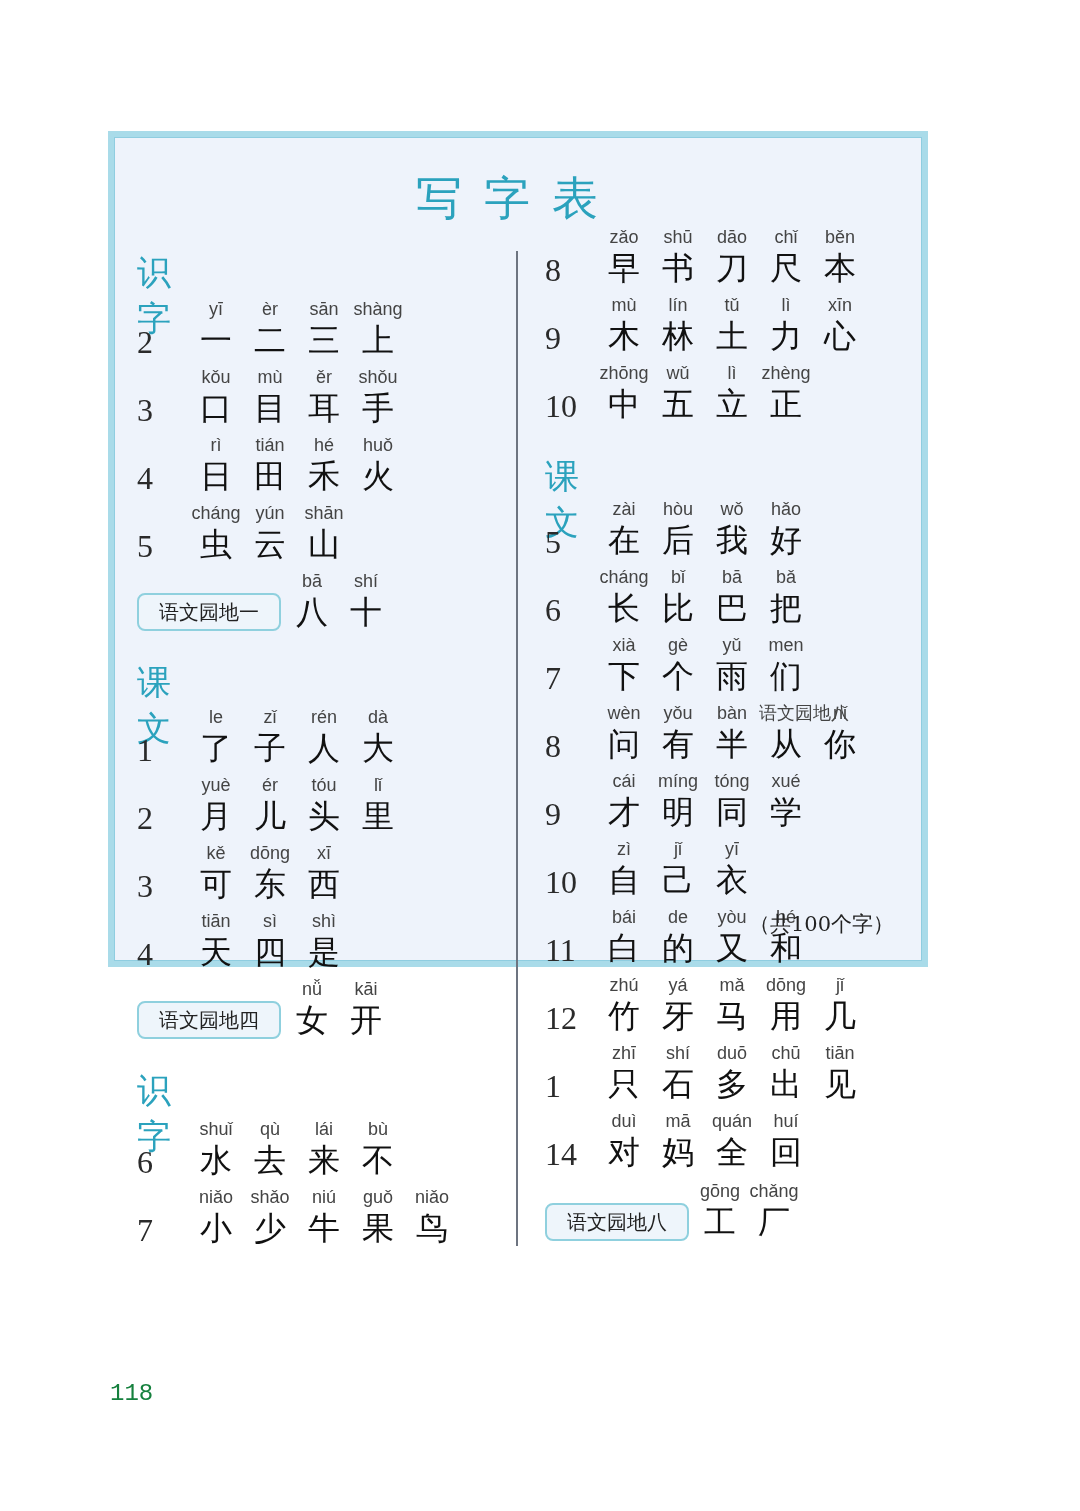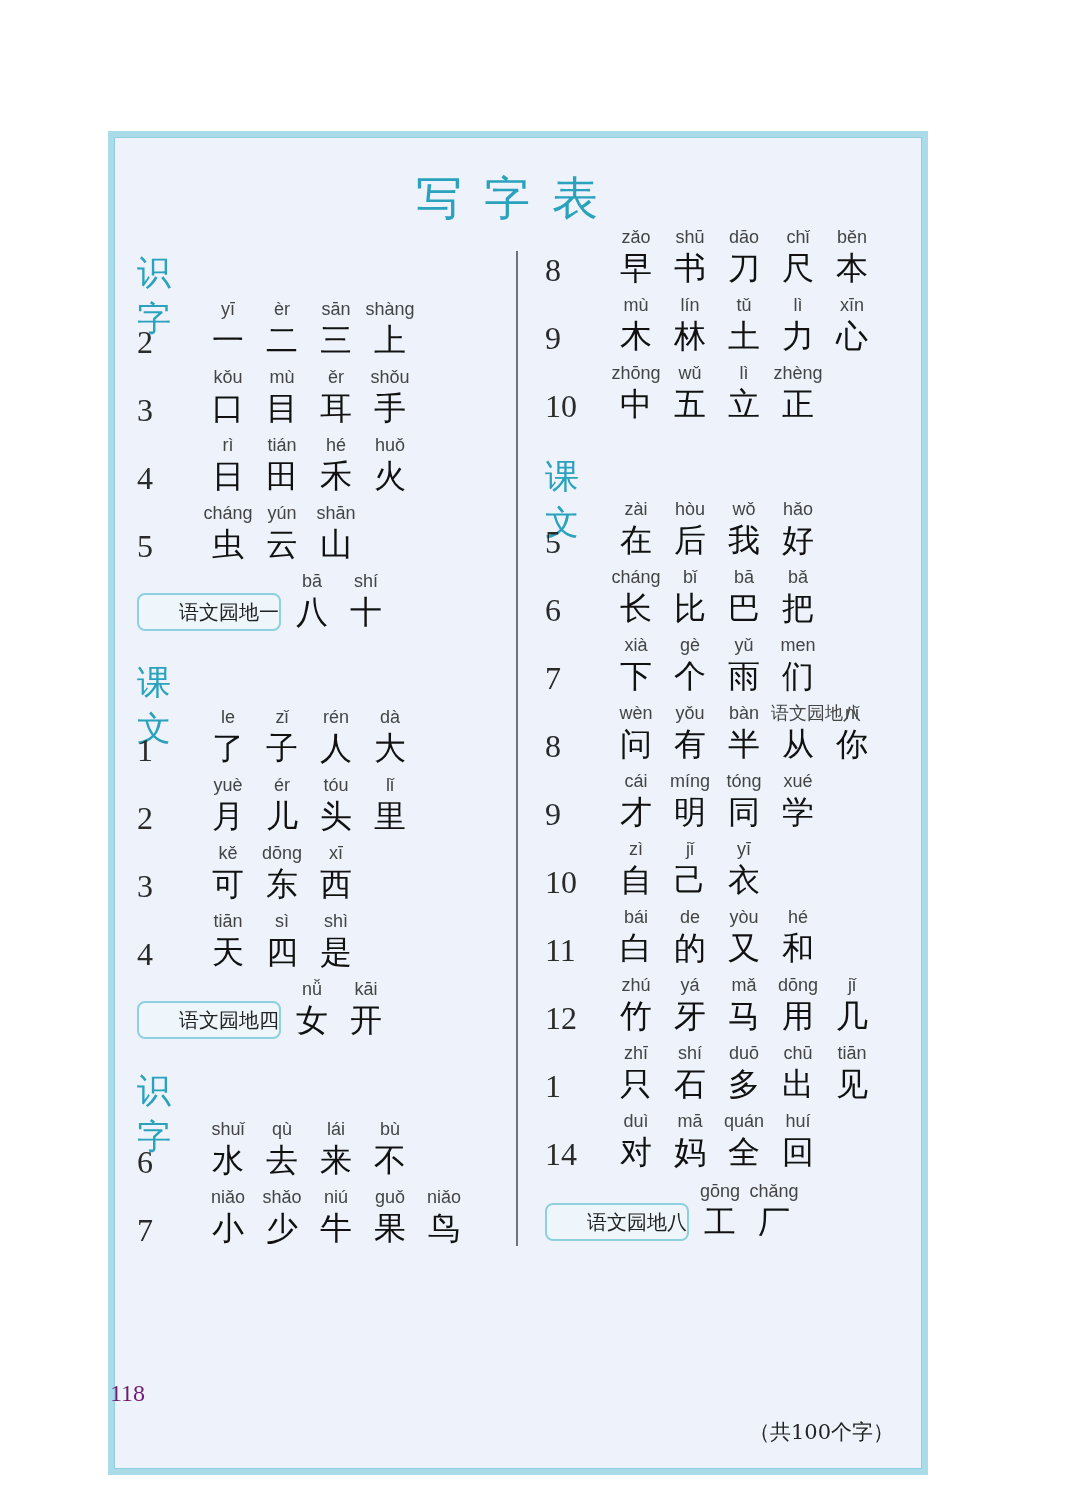--- a/index.html
+++ b/index.html
@@ -1,40 +1,40 @@
 <!DOCTYPE html>
 <html><head>
 <meta charset="utf-8">
 <style>
   html, body { margin:0; padding:0; }
   body { width:1080px; height:1511px; background:#ffffff; position:relative; overflow:hidden;
          font-family: "DejaVu Serif", serif; color:#1a1a1a; }
-  .frame { position:absolute; left:108px; top:131px; width:820px; height:1344px;
+  .frame { position:absolute; left:108px; top:131px; width:820px; height:836px;
            background:#a9dbe9; }
   .frame-inner { position:absolute; left:6px; top:6px; right:6px; bottom:6px;
            border:1px solid #8fcde0; background:#eef3fb; }
   .title { position:absolute; left:0; right:0; top:30px; text-align:center;
            font-size:46px; letter-spacing:22px; color:#2ba2bd; font-family:"DejaVu Sans", sans-serif; }
   .divider { position:absolute; left:401px; top:113px; width:2px; height:995px; background:#6d7480; }
   .col { position:absolute; top:0; }
   .col-left { left:22px; }
   .col-right { left:430px; }
   .sec-head { position:absolute; font-size:34px; color:#2ba2bd; font-family:"DejaVu Serif", serif; letter-spacing:1px;text-align:right; }
   .row { position:absolute; height:68px; }
   .num { position:absolute; left:0; top:26px; width:50px; font-size:32px; font-family:"Liberation Serif", serif; color:#2a2a2a; }
-  .chars { position:absolute; left:64px; top:0; display:flex; }
+  .chars { position:absolute; left:52px; top:0; display:flex; }
   .cell { width:54px; text-align:center; position:relative; }
   .py { font-family:"Liberation Sans", sans-serif; font-size:18px; color:#444; height:22px; line-height:22px; white-space:nowrap; }
   .hz { font-size:32px; line-height:40px; font-family:"DejaVu Serif", serif; color:#111; }
   .badge { position:absolute; left:0; top:23px; width:144px; height:38px; border:2px solid #8fd0de;
            border-radius:8px; background:#eef5fb; box-sizing:border-box;
-           font-size:20px; line-height:34px; text-align:right; color:#222; font-family:"DejaVu Serif", serif;padding-left:20px; }
+           font-size:20px; line-height:34px; text-align:left; color:#222; font-family:"DejaVu Serif", serif;padding-left:20px; }
   .badge-row .chars { left:148px; }
   .total { position:absolute; right:27px; bottom:22px; font-size:21px; color:#222; }
-  .page-num { position:absolute; left:110px; top:1380px; font-size:24px; font-family:Liberation Serif, serif; color:#701a75; font-weight:300; }
+  .page-num { position:absolute; left:110px; top:1380px; font-size:24px; font-family:Liberation Mono, monospace; color:#15803d; font-weight:300; }
 </style>
 </head>
 <body>
 
 <div class="frame">
   <div class="frame-inner">
     <div class="title">写字表</div>
     <div class="divider"></div>
     <div class="col col-left" id="col-left">
         <div class="sec-head" style="top: 112px; left: 0px;">识字</div>

